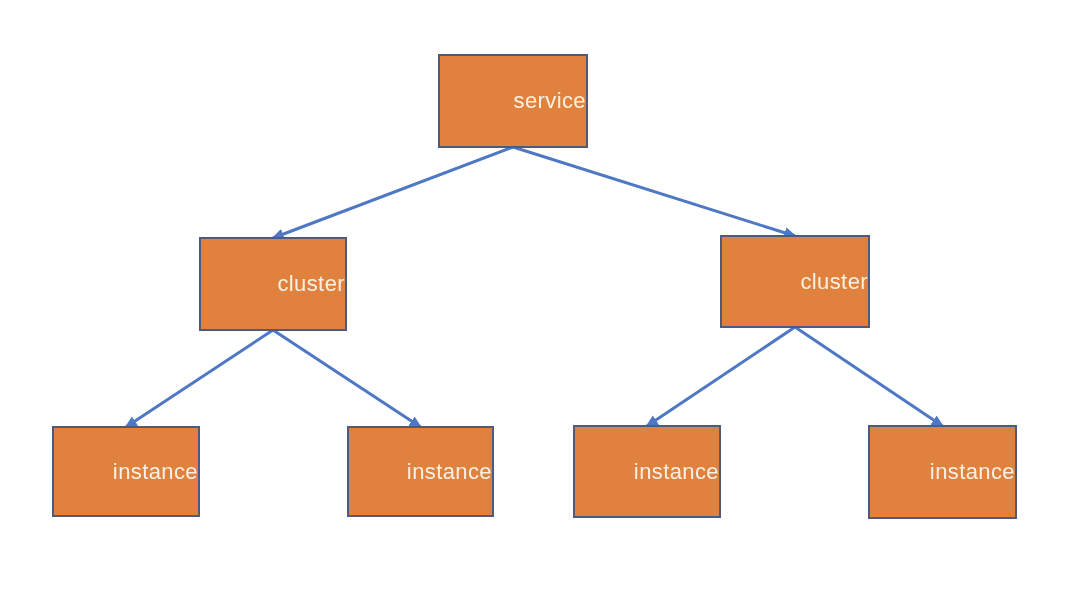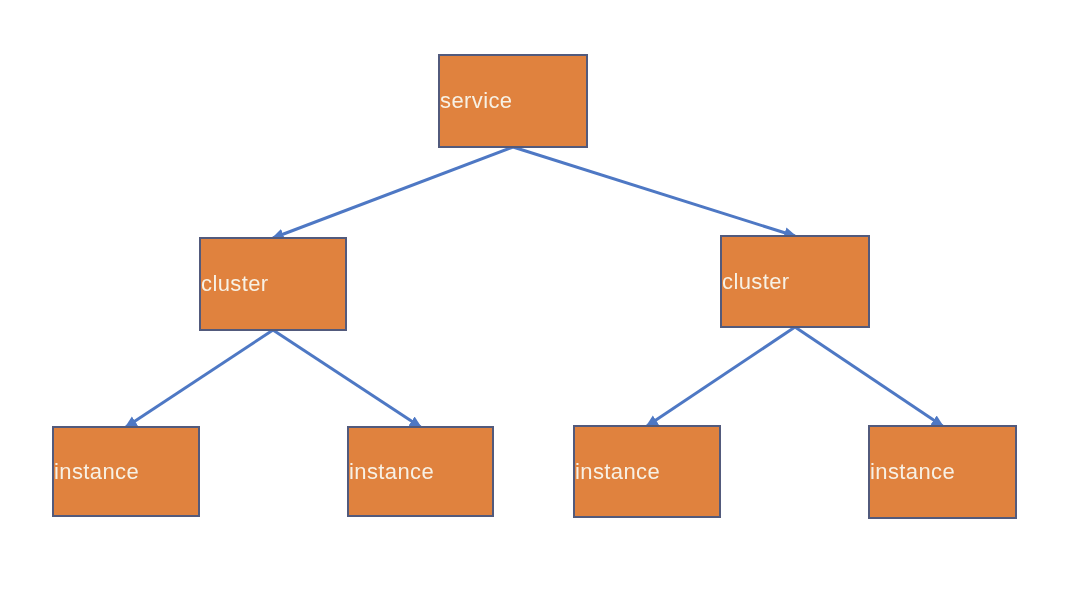--- a/index.html
+++ b/index.html
@@ -23,21 +23,21 @@
     height: 589px;
     pointer-events: none;
   }
   .node {
     position: absolute;
     box-sizing: border-box;
     background: var(--node-fill, #E0823E);
     border: 2px solid var(--node-border, #525A7C);
     display: flex;
     align-items: center;
-    justify-content: flex-start;
+    justify-content: flex-end;
   }
   .node span {
     color: var(--node-text, #F7F1E5);
     font-size: 22px;
     letter-spacing: 0.4px;
     font-weight: 400;
     user-select: none;
   }
 </style>
 </head>

